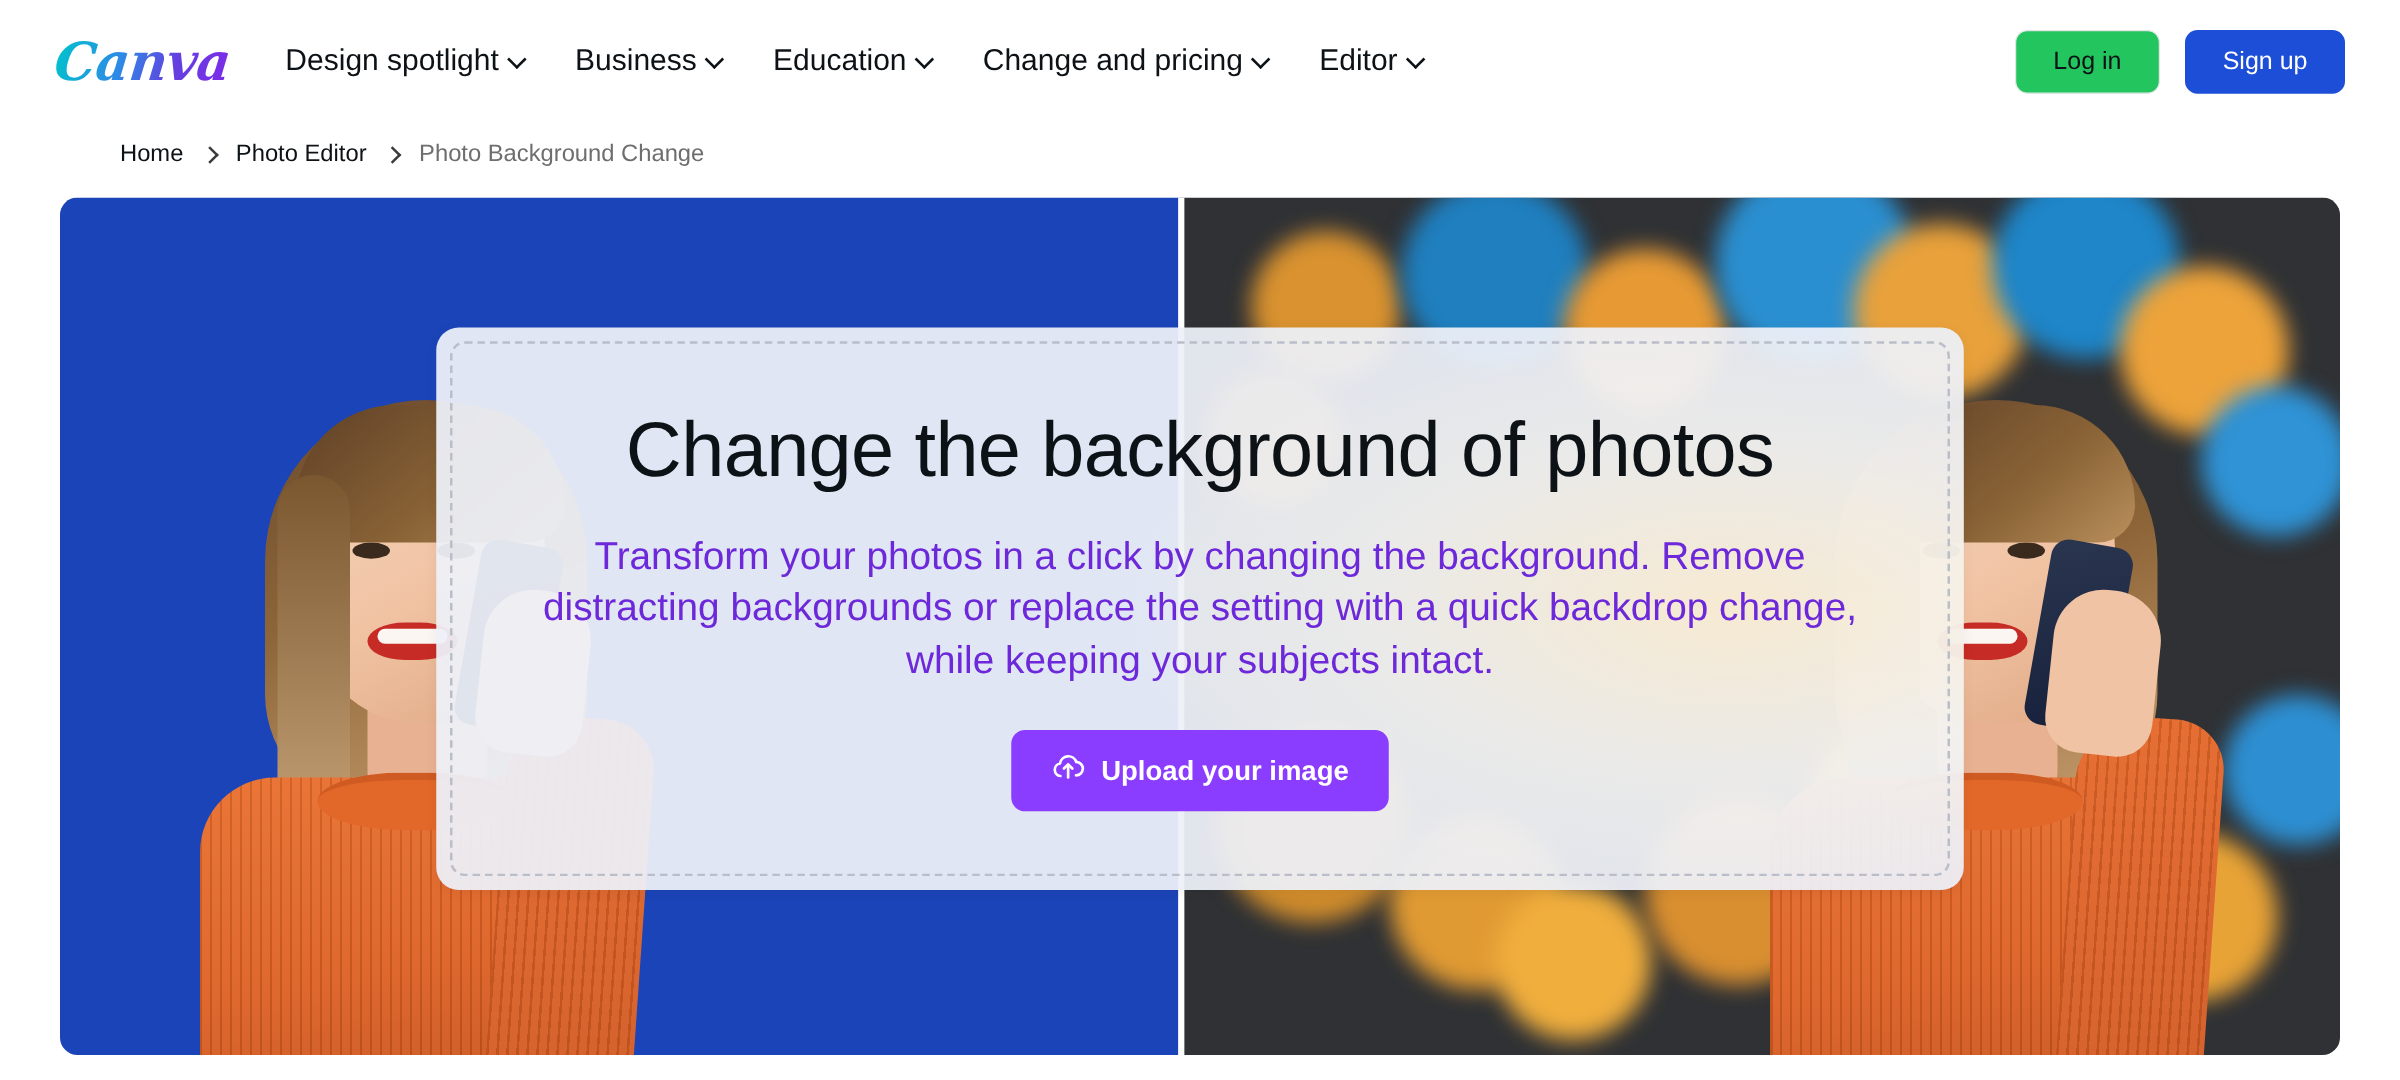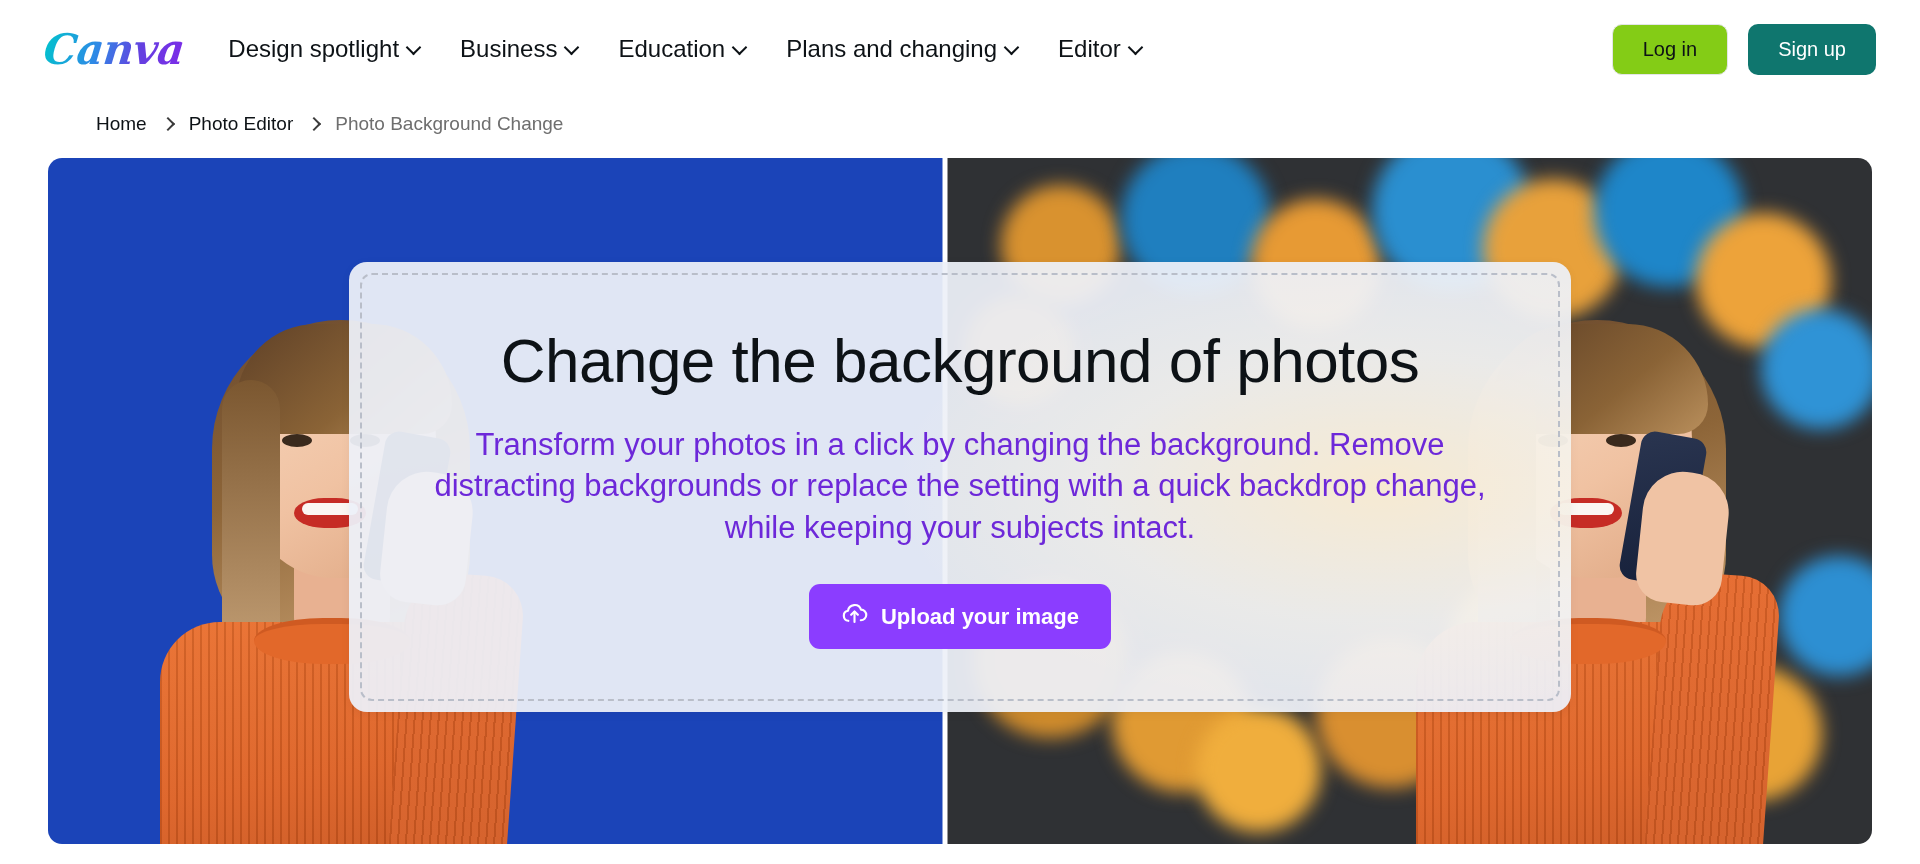--- a/index.html
+++ b/index.html
@@ -73,32 +73,32 @@
 
   .header-actions {
     display: flex;
     align-items: center;
     gap: 20px;
   }
 
   .btn-login {
     font-size: 20px;
     color: #0d1216;
-    background: #84cc16;
+    background: #22c55e;
     border: 1.5px solid #e3e5e7;
     border-radius: 10px;
     padding: 13px 30px;
     cursor: pointer;
     font-family: "Liberation Sans", sans-serif;
   }
 
   .btn-signup {
     font-size: 20px;
     color: #ffffff;
-    background: #0f766e;
+    background: #1d4ed8;
     border: none;
     border-radius: 10px;
     padding: 14px 30px;
     cursor: pointer;
     font-family: "Liberation Sans", sans-serif;
   }
 
   
   .breadcrumb {
     display: flex;
@@ -379,21 +379,21 @@
     </div>
     <div class="nav-item">
       <span>Business</span>
       <span class="chev"></span>
     </div>
     <div class="nav-item">
       <span>Education</span>
       <span class="chev"></span>
     </div>
     <div class="nav-item">
-      <span>Plans and changing</span>
+      <span>Change and pricing</span>
       <span class="chev"></span>
     </div>
     <div class="nav-item">
       <span>Editor</span>
       <span class="chev"></span>
     </div>
   </nav>
 
   <div class="header-actions">
     <button class="btn-login">Log in</button>

